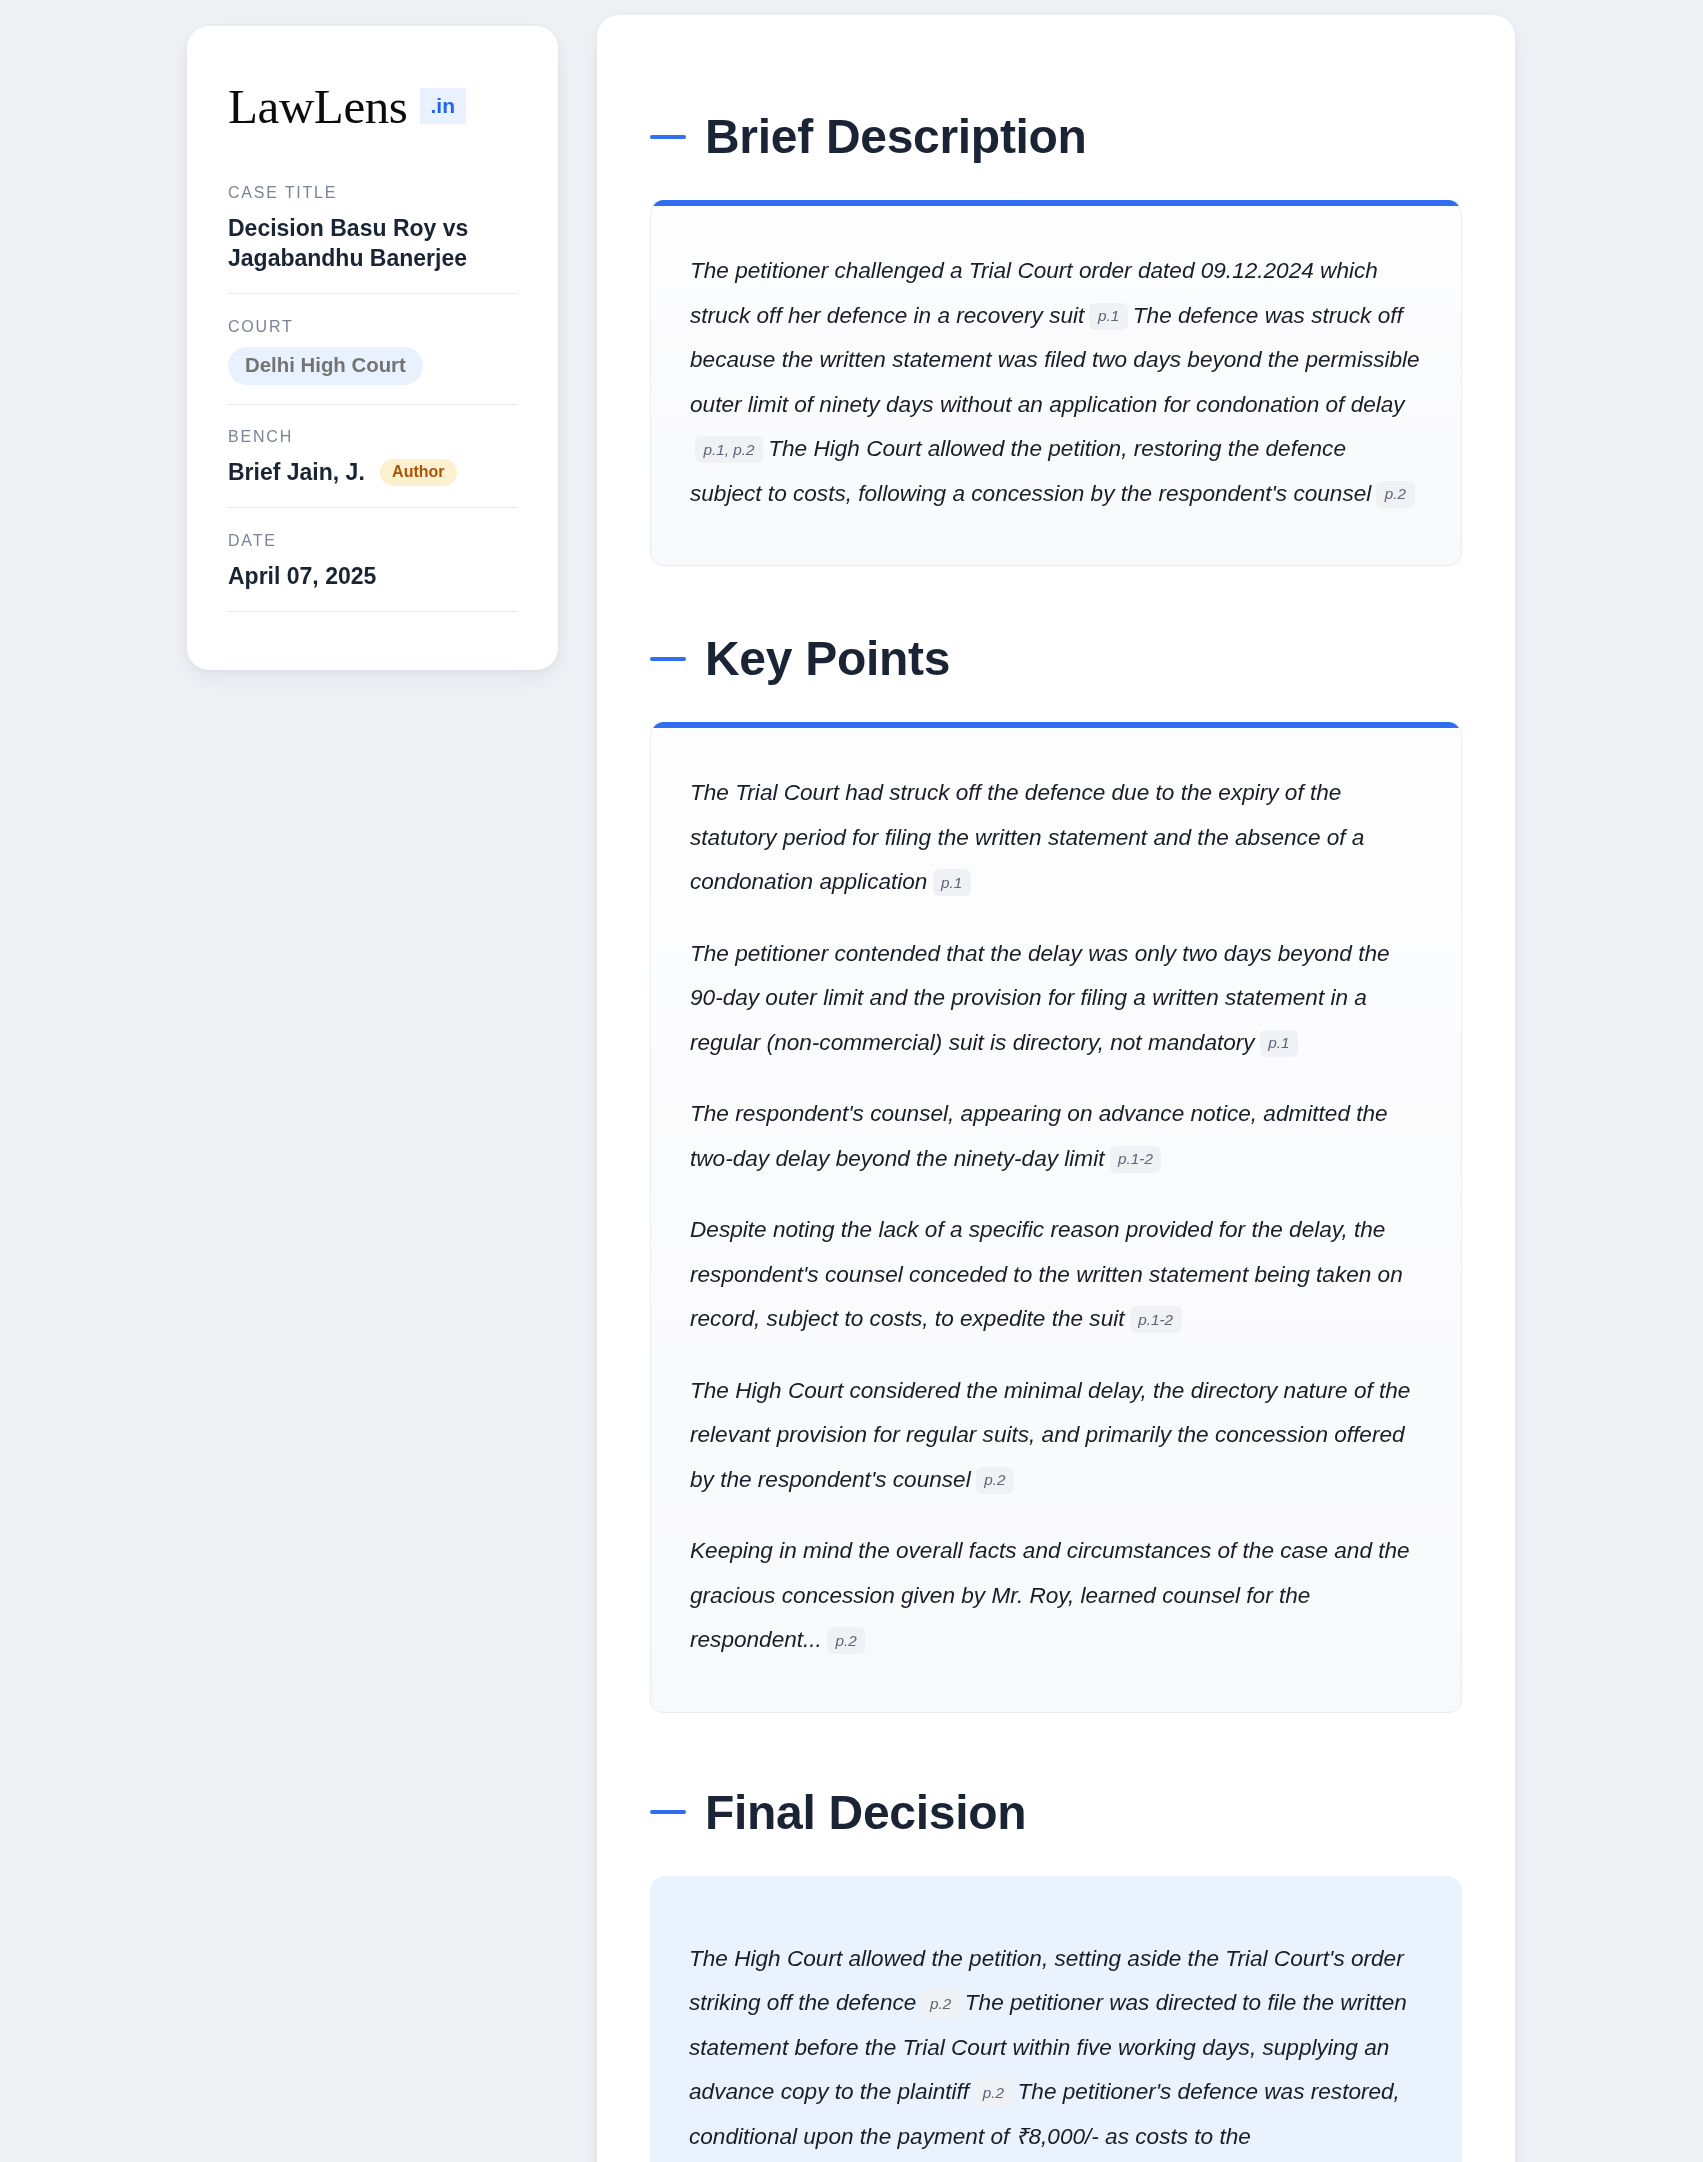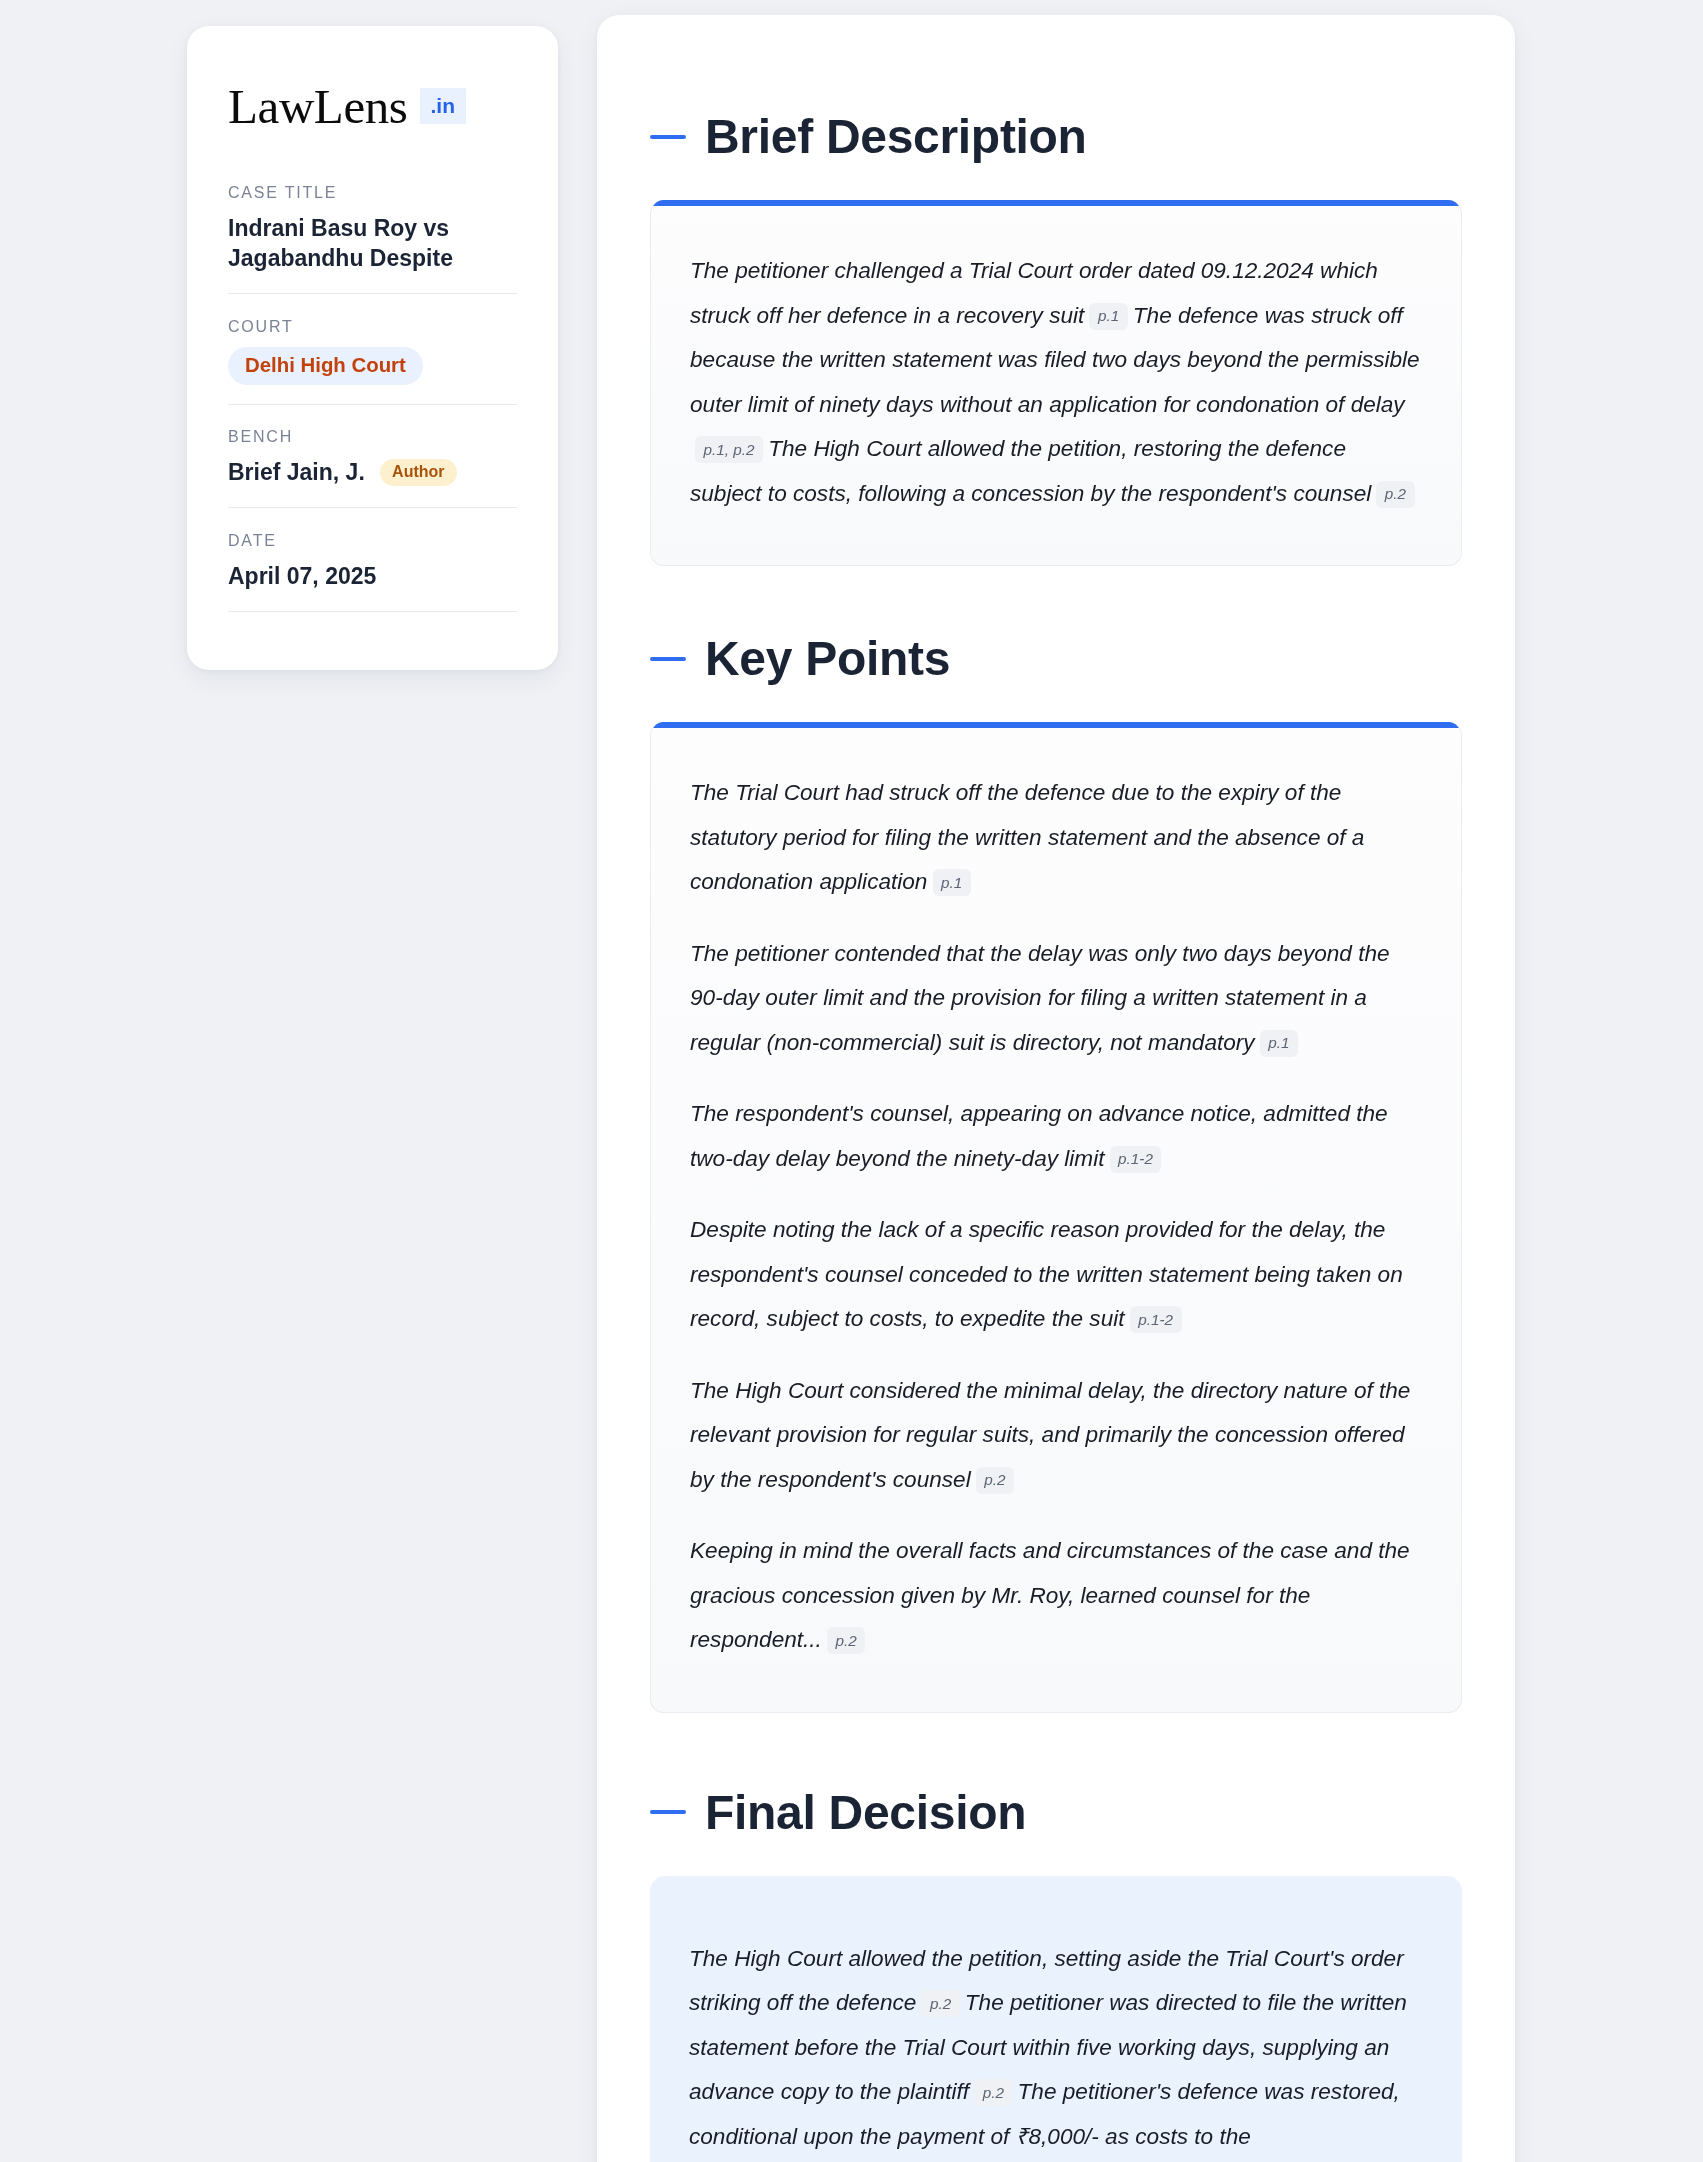--- a/index.html
+++ b/index.html
@@ -73,21 +73,21 @@
   }
   .divider {
     height: 0.9px;
     background: #e6e9ee;
     margin-bottom: 24px;
   }
 
   .court-pill {
     display: inline-block;
     background: #e9f1fe;
-    color: #c2410c;
+    color: #737373;
     font-size: 20.4px;
     font-weight: 700;
     padding: 7.7px 17px 9.4px 17px;
     border-radius: 851px;
     line-height: 1;
   }
 
   .bench-row { display: flex; align-items: center; gap: 15.3px; }
   .author-badge {
     background: #fdf0cf;
@@ -198,21 +198,21 @@
 
   <aside class="sidebar">
 
     <div class="logo-row">
       <span class="logo-word">LawLens</span>
       <span class="logo-badge">.in</span>
     </div>
 
     <div class="meta-block">
       <div class="meta-label">CASE TITLE</div>
-      <div class="meta-value">Indrani Basu Roy vs Jagabandhu Despite</div>
+      <div class="meta-value">Decision Basu Roy vs Jagabandhu Banerjee</div>
     </div>
     <div class="divider"></div>
 
     <div class="meta-block">
       <div class="meta-label">COURT</div>
       <span class="court-pill">Delhi High Court</span>
     </div>
     <div class="divider"></div>
 
     <div class="meta-block">

